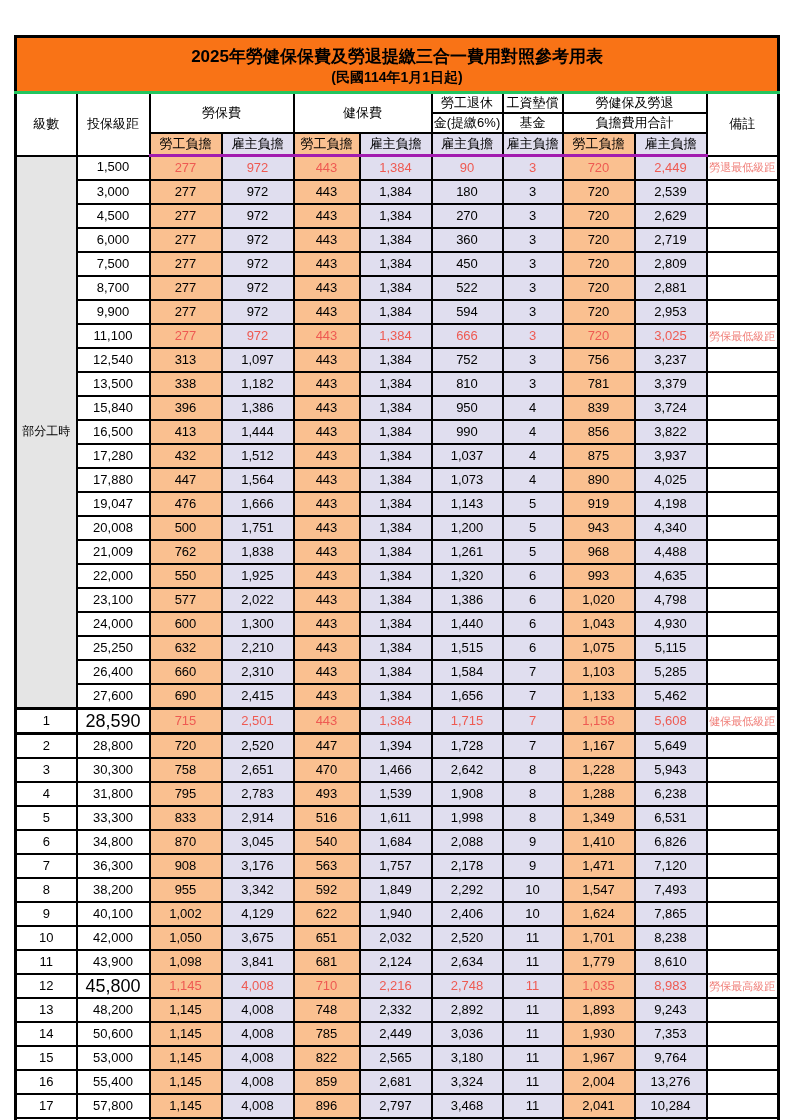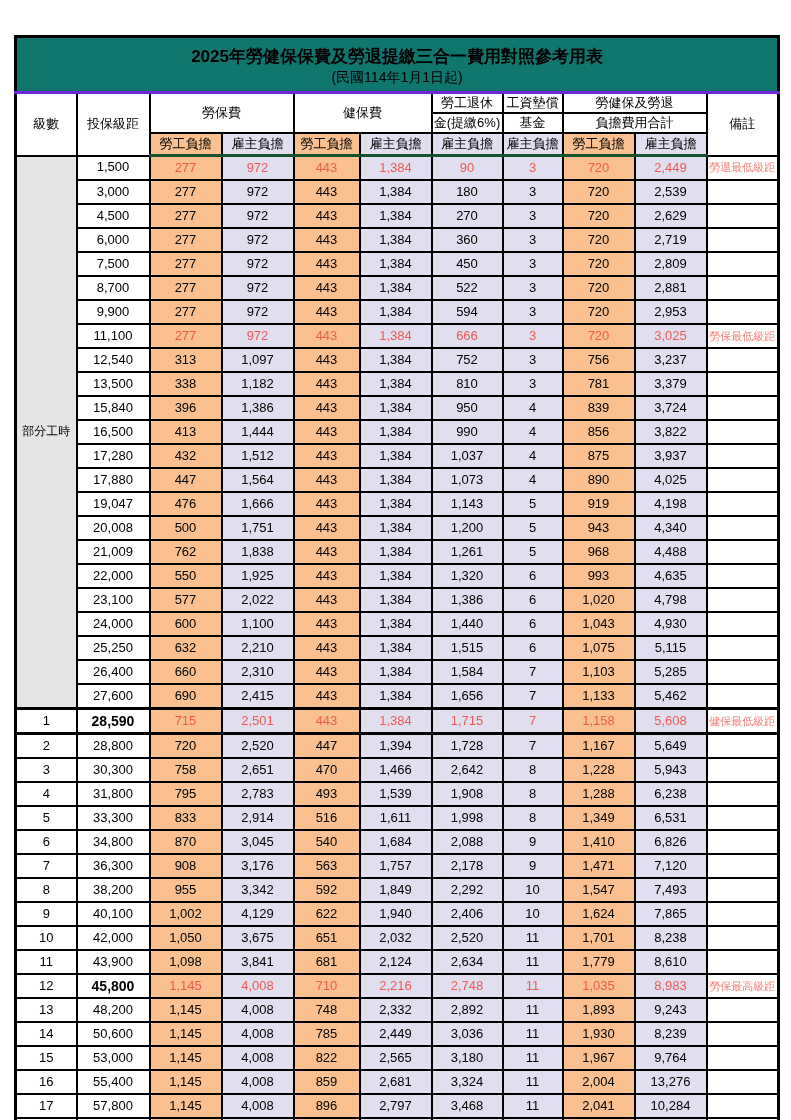--- a/index.html
+++ b/index.html
@@ -11,35 +11,35 @@
   .page { padding:35px 14px 0 14px; }
   table.premium {
     border-collapse:collapse; table-layout:fixed; width:763px;
     border:3px solid #000;
   }
   th, td {
     border:2px solid #000; text-align:center; vertical-align:middle;
     padding:0; white-space:nowrap; overflow:hidden;
     font-size:13px; line-height:1.15;
   }
-  .title-cell { height:53px; border-bottom:3px solid #6d28d9; background:#0f766e; }
+  .title-cell { height:53px; border-bottom:3px solid #22c55e; background:#f97316; }
   .title-main { font-size:17px; font-weight:bold; padding-top:3px; }
-  .title-sub  { font-size:14px; font-weight:normal; padding-top:2px; }
+  .title-sub  { font-size:14px; font-weight:bold; padding-top:2px; }
   thead th { font-weight:normal; background:#fff; }
   tr.hr1 th, tr.hr2 th { height:18px; font-size:13px; }
-  tr.hr3 th { height:20px; font-size:13px; border-bottom:3px solid #14532d; }
+  tr.hr3 th { height:20px; font-size:13px; border-bottom:3px solid #a21caf; }
   .bg-worker   { background:#FAC090; }
   .bg-employer { background:#E0DEEF; }
   tbody td { height:22px; }
   td.level-cell, td.salary-cell, td.note-cell { background:#fff; }
   td.salary-cell { font-size:13px;text-align:center; }
   tr.red-row td.val { color:#EE5A52; }
   tr.red-row td.note-cell { color:#F07E78; }
   td.note-cell { font-size:11px; }
-  tr.bold-salary td.salary-cell { font-weight:bold; font-size:14px; }
+  tr.bold-salary td.salary-cell { font-weight:normal; font-size:18px; }
   tr.section-top td { border-top:3px solid #000; }
   tr.section-top td, tr.bold-salary td { border-bottom-width:2px; }
   tr.level1-row td { border-bottom:3px solid #000; }
   td.part-time-cell { font-size:12px; background:#e5e5e5; letter-spacing:0; }
 </style>
 </head>
 <body>
 
 <div class="page">
   <table class="premium">
@@ -315,21 +315,21 @@
           <td class="val bg-employer">1,384</td>
           <td class="val bg-employer">1,386</td>
           <td class="val bg-employer">6</td>
           <td class="val bg-worker">1,020</td>
           <td class="val bg-employer">4,798</td>
           <td class="note-cell"></td>
         </tr>
         <tr>
           <td class="salary-cell">24,000</td>
           <td class="val bg-worker">600</td>
-          <td class="val bg-employer">1,100</td>
+          <td class="val bg-employer">1,300</td>
           <td class="val bg-worker">443</td>
           <td class="val bg-employer">1,384</td>
           <td class="val bg-employer">1,440</td>
           <td class="val bg-employer">6</td>
           <td class="val bg-worker">1,043</td>
           <td class="val bg-employer">4,930</td>
           <td class="note-cell"></td>
         </tr>
         <tr>
           <td class="salary-cell">25,250</td>
@@ -539,21 +539,21 @@
         <tr>
           <td class="level-cell">14</td>
           <td class="salary-cell">50,600</td>
           <td class="val bg-worker">1,145</td>
           <td class="val bg-employer">4,008</td>
           <td class="val bg-worker">785</td>
           <td class="val bg-employer">2,449</td>
           <td class="val bg-employer">3,036</td>
           <td class="val bg-employer">11</td>
           <td class="val bg-worker">1,930</td>
-          <td class="val bg-employer">8,239</td>
+          <td class="val bg-employer">7,353</td>
           <td class="note-cell"></td>
         </tr>
         <tr>
           <td class="level-cell">15</td>
           <td class="salary-cell">53,000</td>
           <td class="val bg-worker">1,145</td>
           <td class="val bg-employer">4,008</td>
           <td class="val bg-worker">822</td>
           <td class="val bg-employer">2,565</td>
           <td class="val bg-employer">3,180</td>

